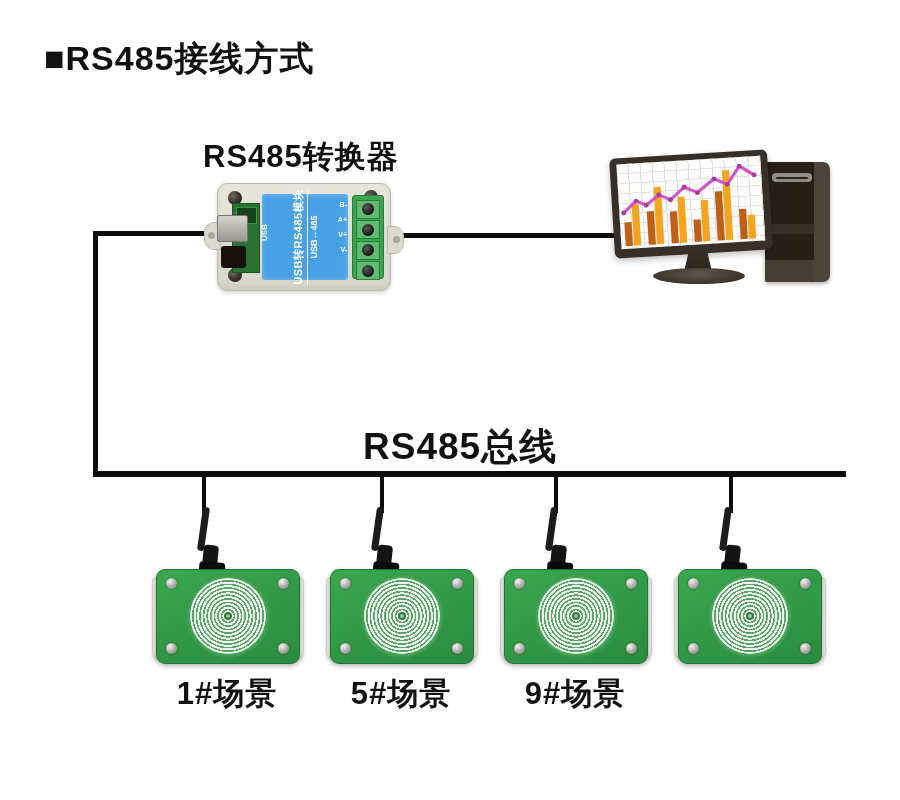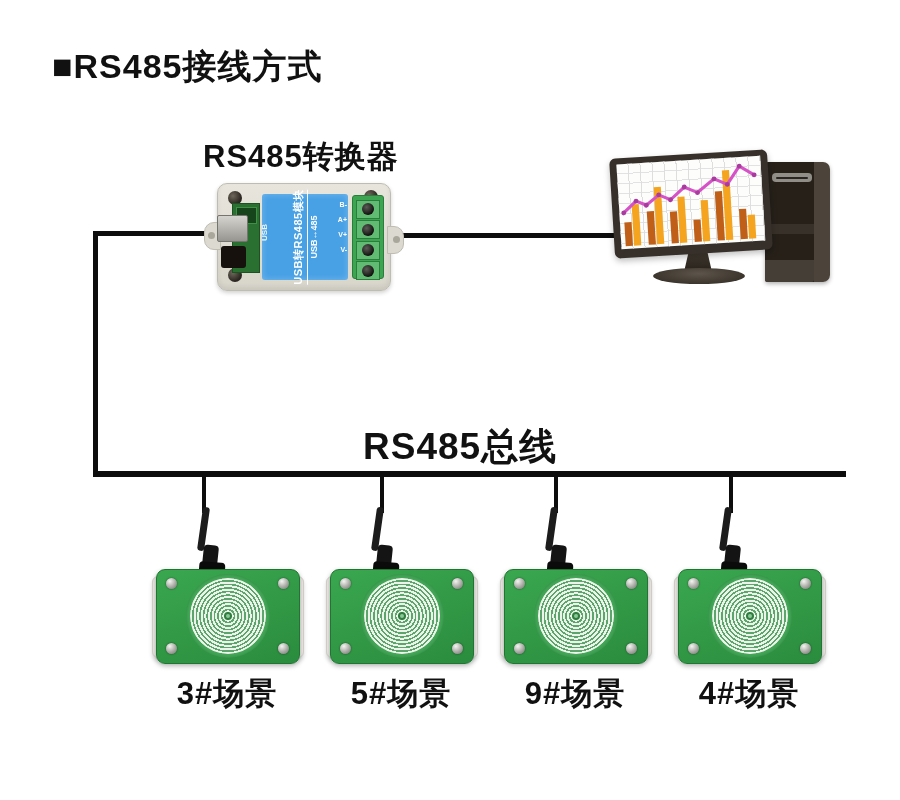--- a/index.html
+++ b/index.html
@@ -2,21 +2,21 @@
 <html><head>
 <meta charset="utf-8">
 <style>
   html,body{margin:0;padding:0;background:#fff;}
   .canvas{
     position:relative;width:900px;height:800px;background:#ffffff;
     font-family:"Liberation Sans","DejaVu Sans",sans-serif;color:#111;
     overflow:hidden;
   }
   
-  .title{position:absolute;left:44px;top:36px;font-size:34px;font-weight:700;letter-spacing:1px;margin:8px;}
+  .title{position:absolute;left:44px;top:36px;font-size:34px;font-weight:700;letter-spacing:1px;margin:0;}
   .conv-label{position:absolute;left:203px;top:136px;font-size:31px;font-weight:700;letter-spacing:1px;}
   .bus-label{position:absolute;left:363px;top:422px;font-size:37px;font-weight:600;letter-spacing:1px;}
   .pc-label{position:absolute;left:598px;top:290px;width:256px;text-align:center;font-size:33px;font-weight:600;letter-spacing:1px;}
   .sensor-label{position:absolute;left:0;top:168px;width:100%;text-align:center;font-size:31px;font-weight:600;letter-spacing:1px;}
 
   
   .wire{position:absolute;background:#0d0d0d;}
   .w-left-h{left:93px;top:231px;width:127px;height:5px;}
   .w-right-h{left:400px;top:233px;width:214px;height:5px;}
   .w-left-v{left:93px;top:231px;width:5px;height:246px;}
@@ -205,21 +205,21 @@
     </div>
     <div class="face">
       <div class="screw sc-tl"></div>
       <div class="screw sc-tr"></div>
       <div class="screw sc-bl"></div>
       <div class="screw sc-br"></div>
       <div class="membrane">
         <div class="rings"></div>
       </div>
     </div>
-    <div class="sensor-label">3#场景</div>
+    <div class="sensor-label">1#场景</div>
   </div>
 
   <div class="sensor s2">
     <div class="cable"></div>
     <div class="gland-top"></div>
     <div class="gland-bot"></div>
     <div class="plate">
       <div class="hole ho-tl"></div>
       <div class="hole ho-tr"></div>
       <div class="hole ho-bl"></div>
@@ -271,16 +271,15 @@
     </div>
     <div class="face">
       <div class="screw sc-tl"></div>
       <div class="screw sc-tr"></div>
       <div class="screw sc-bl"></div>
       <div class="screw sc-br"></div>
       <div class="membrane">
         <div class="rings"></div>
       </div>
     </div>
-    <div class="sensor-label">4#场景</div>
   </div>
 
 </div>
 
 </body></html>

